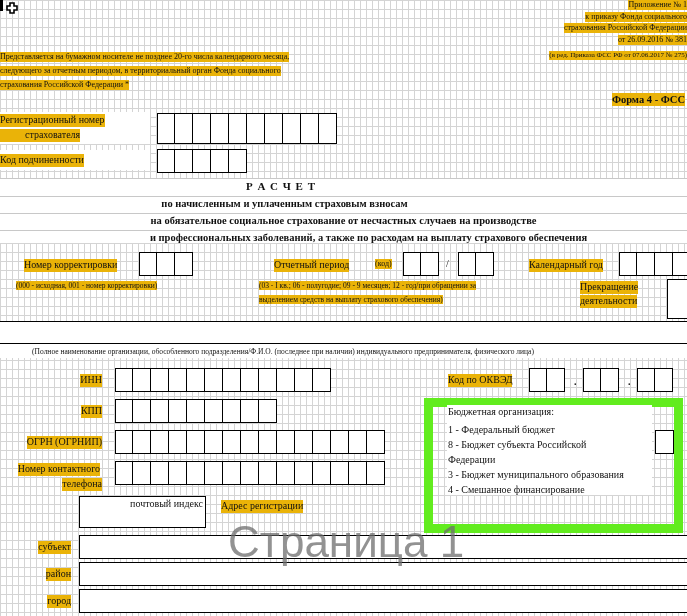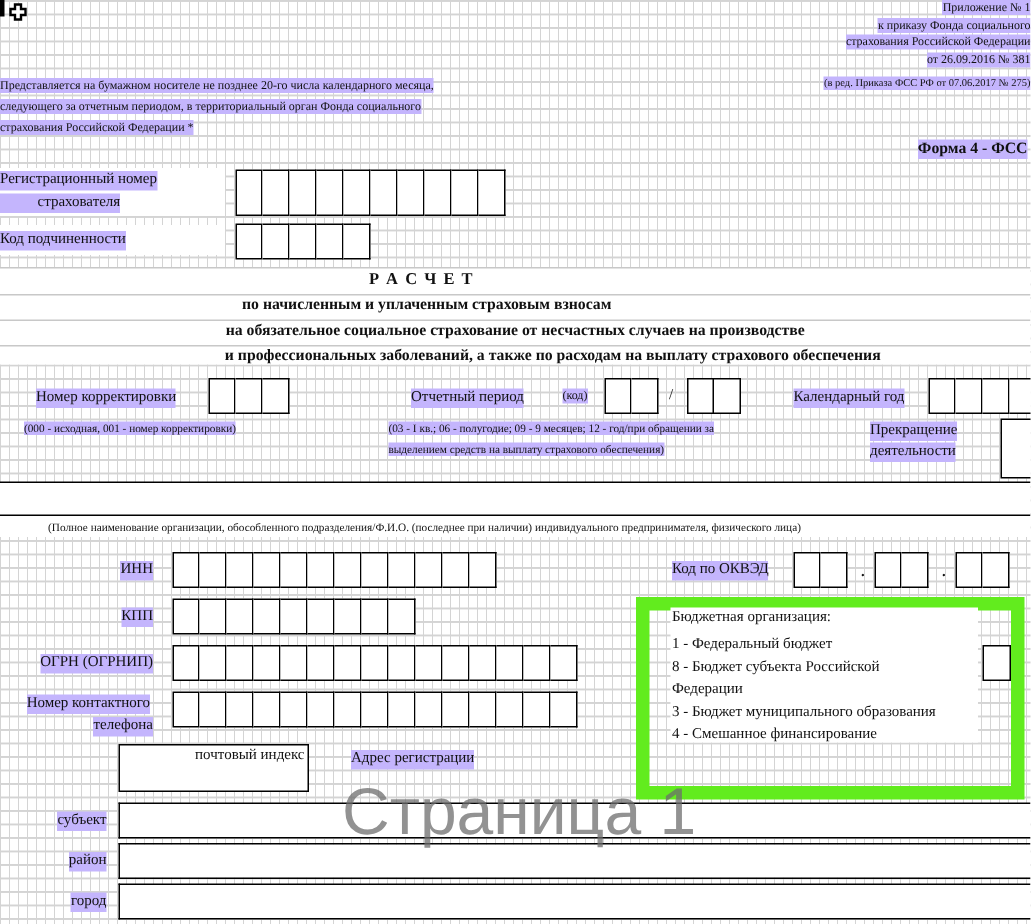--- a/index.html
+++ b/index.html
@@ -7,21 +7,21 @@
     width:687px;height:616px;overflow:hidden;position:relative;
     background-color:#ffffff;
     background-image:
       linear-gradient(to right, #d4d4d4 1px, transparent 1px),
       linear-gradient(to bottom, #d4d4d4 1px, transparent 1px);
     background-size:6px 100%, 100% 9px;
     font-family:"Liberation Serif","DejaVu Serif",serif;
     color:#111;
   }
   .abs{position:absolute;}
-  .txt{position:absolute;background:#c4b5fd;white-space:nowrap;line-height:1.25;}
+  .txt{position:absolute;background:#eab308;white-space:nowrap;line-height:1.25;}
   .small{font-size:8px;}
   .norm{font-size:10px;}
   .bold{font-weight:bold;}
   .cells{position:absolute;display:flex;background:#fff;}
   .cell{width:18px;border:1.5px solid #000;border-left:none;box-sizing:border-box;background:#fff;}
   .cells .cell:first-child{border-left:1.5px solid #000;}
   .box{position:absolute;border:1.5px solid #000;box-sizing:border-box;background:#fff;}
   .hline{position:absolute;height:0;border-top:1.5px solid #000;}
   .white{position:absolute;background:#fff;}
   .right{text-align:right;}
@@ -213,21 +213,21 @@
 <div class="txt norm" style="left:448px;top:406px;background:transparent;">Бюджетная организация:</div>
 <div class="txt norm" style="left:448px;top:424px;background:transparent;">1 - Федеральный бюджет</div>
 <div class="txt norm" style="left:448px;top:439px;background:transparent;">8 - Бюджет субъекта Российской</div>
 <div class="txt norm" style="left:448px;top:454px;background:transparent;">Федерации</div>
 <div class="txt norm" style="left:448px;top:469px;background:transparent;">3 - Бюджет муниципального образования</div>
 <div class="txt norm" style="left:448px;top:484px;background:transparent;">4 - Смешанное финансирование</div>
 <div class="box" style="left:655px;top:430px;width:19px;height:24px;"></div>
 
 <div class="box" style="left:79px;top:496px;width:127px;height:32px;"></div>
 <div class="txt norm right" style="left:80px;width:123px;top:498px;background:transparent;">почтовый индекс</div>
-<div class="txt norm" style="left:221px;top:500px;margin-left:13px;">Адрес регистрации</div>
+<div class="txt norm" style="left:221px;top:500px;">Адрес регистрации</div>
 
 <div class="txt norm right" style="right:616px;top:541px;">субъект</div>
 <div class="white" style="left:79px;top:536px;width:608px;height:22px;"></div>
 <div class="hline" style="left:79px;top:535px;width:608px;"></div>
 <div class="hline" style="left:79px;top:558px;width:608px;"></div>
 <div class="abs" style="left:79px;top:535px;height:24px;border-left:1.5px solid #000;"></div>
 
 <div class="txt norm right" style="right:616px;top:568px;">район</div>
 <div class="white" style="left:79px;top:563px;width:608px;height:22px;"></div>
 <div class="hline" style="left:79px;top:562px;width:608px;"></div>

